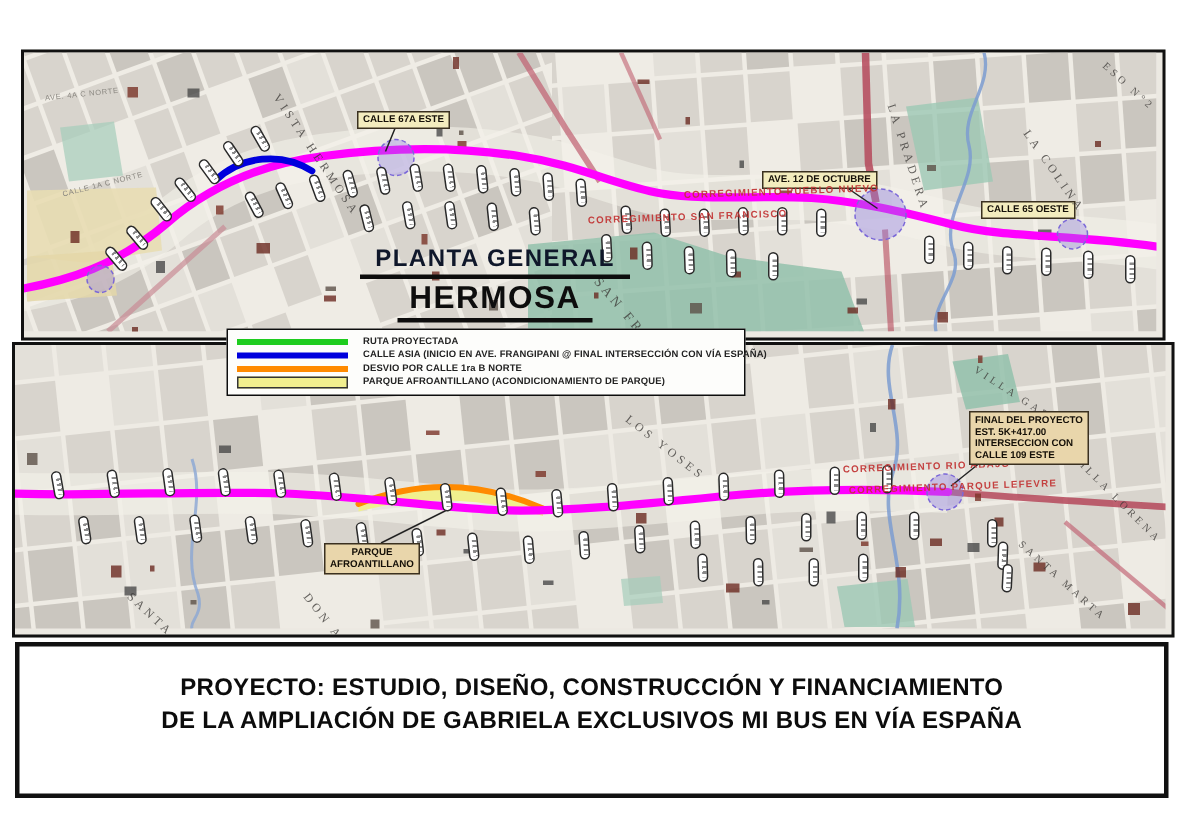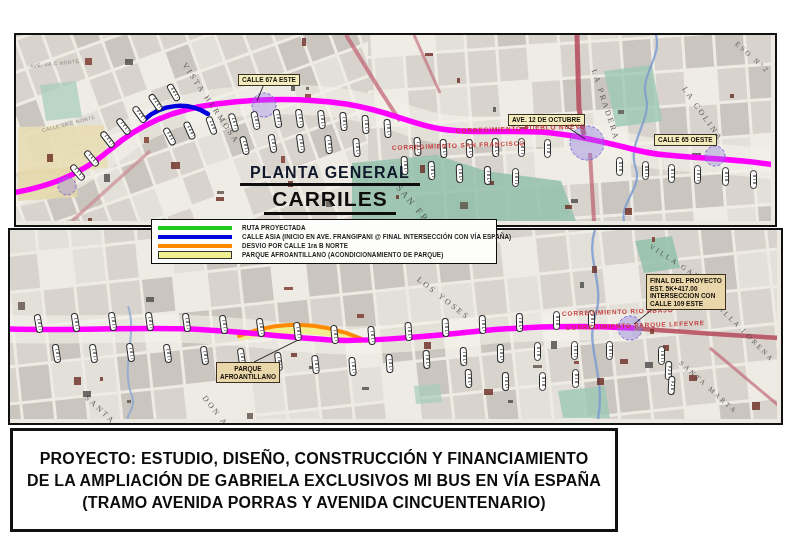--- a/index.html
+++ b/index.html
@@ -36,21 +36,21 @@
   #legend{position:absolute;left:151px;top:219px;width:346px;z-index:25;background:#fdfdfb;
         border:1.5px solid #0d0d0d;padding:3px 6px 4px;box-sizing:border-box;}
   .leg-row{display:flex;align-items:center;height:9px;}
   .leg-swatch{width:74px;height:4px;margin-right:10px;flex:0 0 auto;}
   .sw-green{background:#1ecc1e;}
   .sw-blue{background:#0000dd;}
   .sw-orange{background:#ff8a00;}
   .sw-yellow{height:8px;background:#f1ef8e;border:1px solid #333;box-sizing:border-box;}
   .leg-label{font-size:6.3px;font-weight:bold;color:#222;white-space:nowrap;letter-spacing:.1px;}
   
-  #titleBlock{position:absolute;left:10px;top:428px;width:608px;height:104px;background:#fff;
+  #titleBlock{position:absolute;left:10px;top:428px;width:769px;height:104px;background:#fff;
         border:3px solid #111;box-sizing:border-box;text-align:center;padding-top:17px;z-index:40;}
   .tb-line{font-size:16px;font-weight:bold;color:#0c0c0c;line-height:22px;letter-spacing:.2px;}
   .fb-line{display:block;}
 </style>
 </head>
 <body>
 
 <div id="sheet">
 
   <div class="panel" id="topPanel">
@@ -985,21 +985,21 @@
     <div class="tan-box" style="left:636px;top:44px;text-align:left;">
       <span class="fb-line">FINAL DEL PROYECTO</span>
       <span class="fb-line">EST. 5K+417.00</span>
       <span class="fb-line">INTERSECCION CON</span>
       <span class="fb-line">CALLE 109 ESTE</span>
     </div>
   </div>
 
   <div id="titles">
     <div><span id="mapTitle">PLANTA GENERAL</span></div>
-    <div><span id="legTitle">CARRILES</span></div>
+    <div><span id="legTitle">HERMOSA</span></div>
   </div>
 
   <div id="legend">
     <div class="leg-row">
       <span class="leg-swatch sw-green"></span>
       <span class="leg-label">RUTA PROYECTADA</span>
     </div>
     <div class="leg-row">
       <span class="leg-swatch sw-blue"></span>
       <span class="leg-label">CALLE ASIA (INICIO EN AVE. FRANGIPANI @ FINAL INTERSECCIÓN CON VÍA ESPAÑA)</span>
@@ -1010,16 +1010,15 @@
     </div>
     <div class="leg-row">
       <span class="leg-swatch sw-yellow"></span>
       <span class="leg-label">PARQUE AFROANTILLANO (ACONDICIONAMIENTO DE PARQUE)</span>
     </div>
   </div>
 
   <div id="titleBlock">
     <div class="tb-line">PROYECTO: ESTUDIO, DISEÑO, CONSTRUCCIÓN Y FINANCIAMIENTO</div>
     <div class="tb-line">DE LA AMPLIACIÓN DE GABRIELA EXCLUSIVOS MI BUS EN VÍA ESPAÑA</div>
-    <div class="tb-line">(TRAMO AVENIDA PORRAS Y AVENIDA CINCUENTENARIO)</div>
   </div>
 
 </div>
 
 </body></html>

